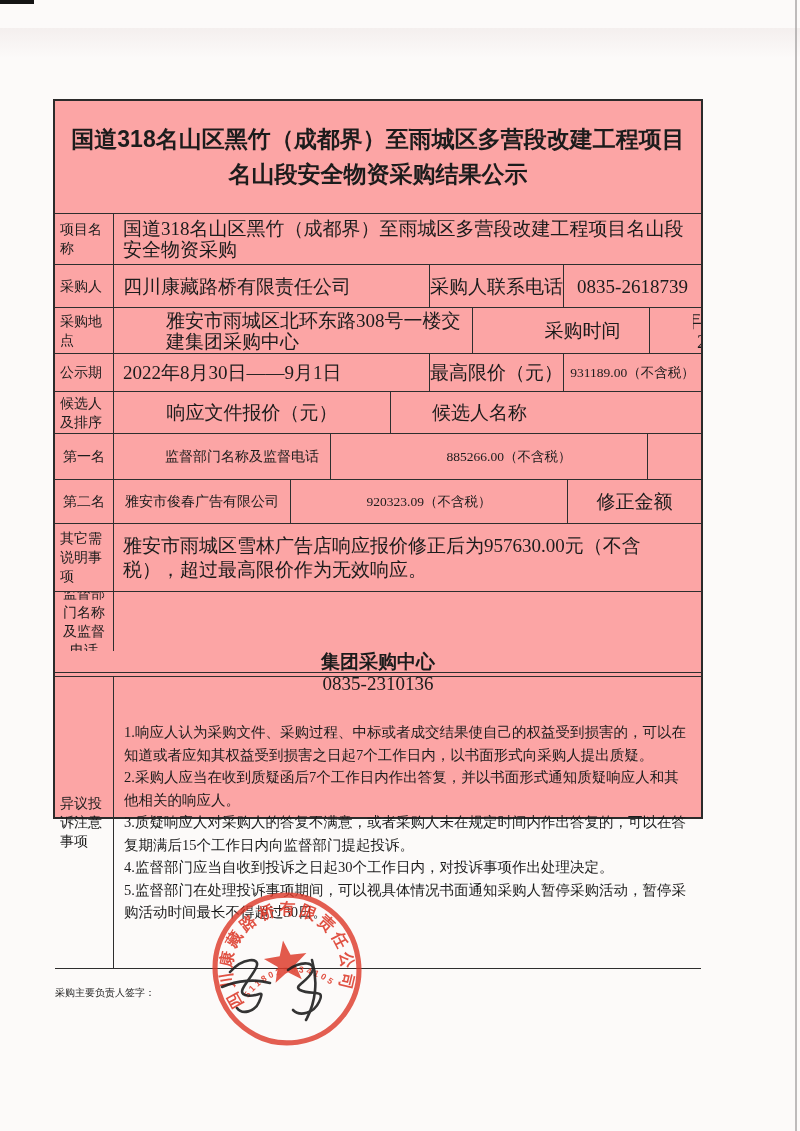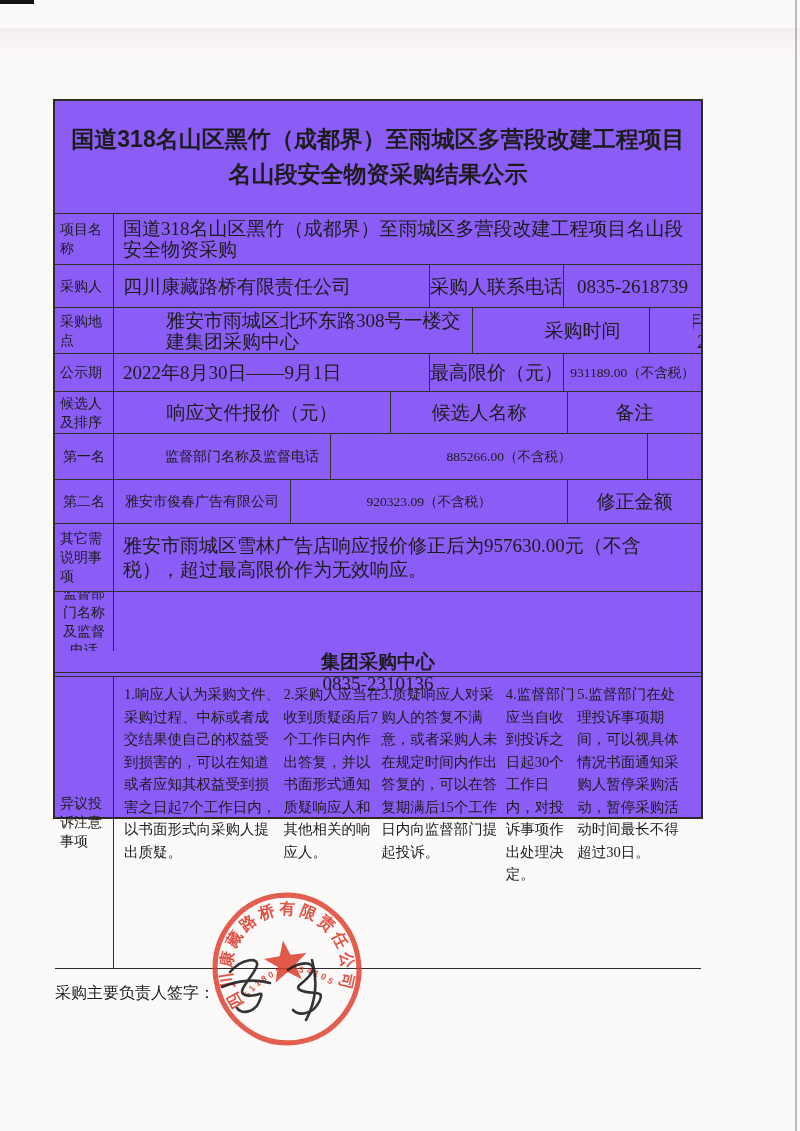--- a/index.html
+++ b/index.html
@@ -8,21 +8,21 @@
     background:#fcfaf9;
     font-family:"Liberation Serif","DejaVu Serif",serif;
     color:#1c1c1c;
   }
   .scan-mark-topleft{position:absolute;left:0;top:0;width:34px;height:4px;background:#141414;}
   .page-edge-right{position:absolute;top:0;right:3px;width:2px;height:1131px;background:#9d9a9a;opacity:.65;}
   .page-tint{position:absolute;left:0;top:28px;width:100%;height:30px;background:linear-gradient(#f4efee,rgba(252,250,249,0));pointer-events:none;}
 
   .doc-table{
     position:absolute;left:53px;top:99px;width:650px;height:720px;
-    border:2px solid #2b2b2b;box-sizing:border-box;background:#8b5cf6;
+    border:2px solid #2b2b2b;box-sizing:border-box;background:#fca5a5;
     display:flex;flex-direction:column;
   }
   .trow{display:flex;box-sizing:border-box;border-bottom:1.5px solid #2e2e2e;flex:0 0 auto;}
   .trow:last-child{border-bottom:none;}
   .cell{box-sizing:border-box;border-right:1.5px solid #2e2e2e;display:flex;align-items:center;overflow:hidden;}
   .cell:last-child{border-right:none;}
   .c-center{justify-content:center;text-align:center;}
   .c-left{justify-content:flex-start;text-align:left;}
   .label-col{width:59px;flex:0 0 59px;padding:2px 5px;font-size:14px;line-height:19px;}
   .title-row{height:113px;flex-direction:column;align-items:center;justify-content:center;display:flex;
@@ -34,22 +34,22 @@
   .content-col{width:316px;flex:0 0 316px;}
   .midlabel-col{width:134px;flex:0 0 134px;text-align:center;}
   .value-col{flex:1 1 auto;}
   .rank-col{width:59px;flex:0 0 59px;}
   .name-col{width:177px;flex:0 0 177px;}
   .price-col{width:277px;flex:0 0 277px;}
   .remark-col{flex:1 1 auto;}
   .sup-right{flex:1 1 auto;display:flex;flex-direction:column;}
   .sup-sub{flex:1 1 auto;display:flex;align-items:center;justify-content:center;box-sizing:border-box;}
   .sup-sub:first-child{border-bottom:1.5px solid #2e2e2e;}
-  .objection-content{flex:1 1 auto;display:flex;justify-content:center;padding:6px 12px 6px 10px;font-size:14.5px;line-height:22.5px;}
-  .sig-row{height:48px;align-items:center;display:flex;padding-left:0;font-size:16px;}
+  .objection-content{flex:1 1 auto;display:flex;flex-direction:column;justify-content:center;padding:6px 12px 6px 10px;font-size:14.5px;line-height:22.5px;}
+  .sig-row{height:48px;align-items:center;display:flex;padding-left:0;font-size:10px;}
 
   .seal{position:absolute;left:209px;top:891px;width:156px;height:156px;transform:rotate(-8deg);opacity:.88;pointer-events:none;}
   .signature{position:absolute;left:214px;top:942px;width:142px;height:82px;pointer-events:none;}
 </style>
 </head>
 <body>
 
 <div class="scan-mark-topleft"></div>
 <div class="page-tint"></div>
 <div class="page-edge-right"></div>
@@ -84,21 +84,20 @@
     <div class="cell label-col c-left">公示期</div>
     <div class="cell content-col c-left fs15 pad-h">2022年8月30日——9月1日</div>
     <div class="cell midlabel-col c-center fs15">最高限价（元）</div>
     <div class="cell value-col c-center fs13">931189.00（不含税）</div>
   </div>
 
   <div class="trow" style="height:42px;">
     <div class="cell rank-col c-left label-col">候选人及排序</div>
     <div class="cell price-col c-center fs15">响应文件报价（元）</div>
     <div class="cell name-col c-center fs15">候选人名称</div>
-    <div class="cell remark-col c-center fs15">备注</div>
   </div>
 
   <div class="trow" style="height:46px;gap:40px;">
     <div class="cell rank-col c-center fs14">第一名</div>
     <div class="cell name-col c-center fs14">监督部门名称及监督电话</div>
     <div class="cell price-col c-center fs13">885266.00（不含税）</div>
     <div class="cell remark-col c-center fs14"></div>
   </div>
 
   <div class="trow" style="height:44px;">

